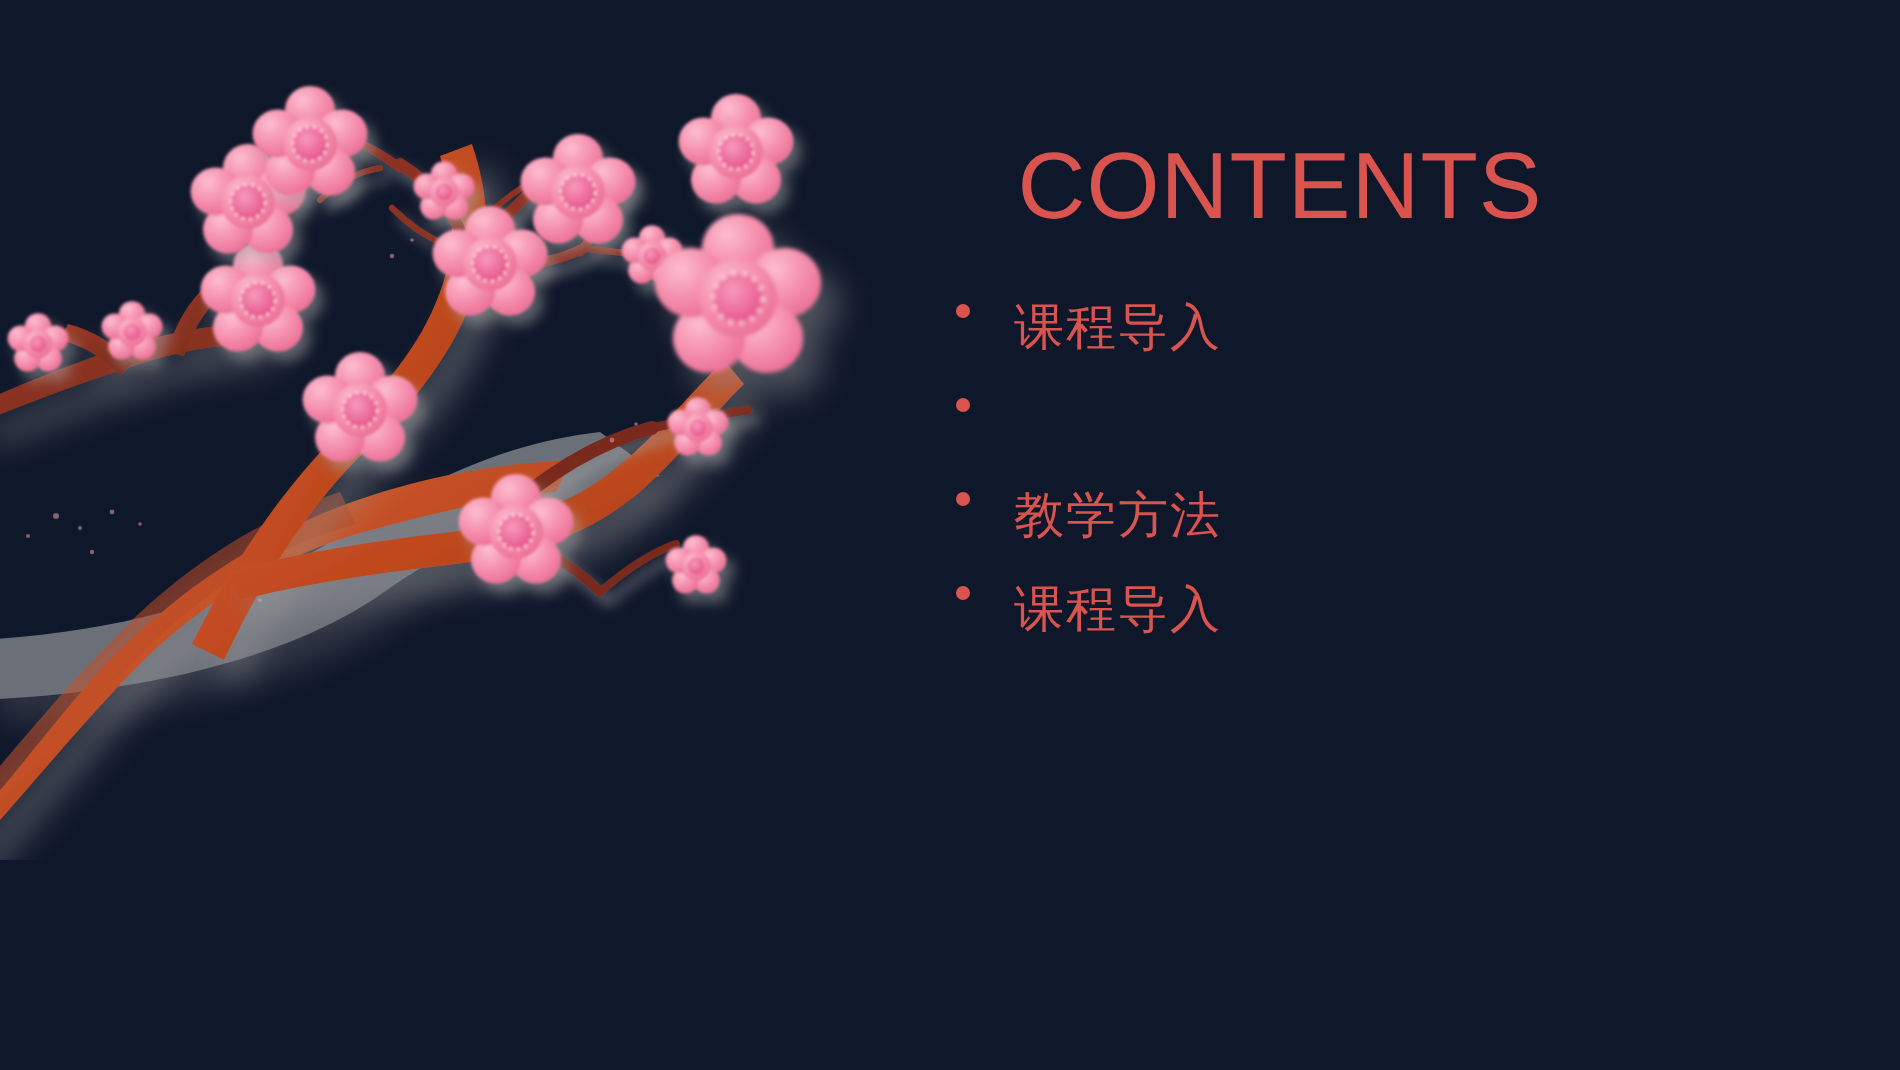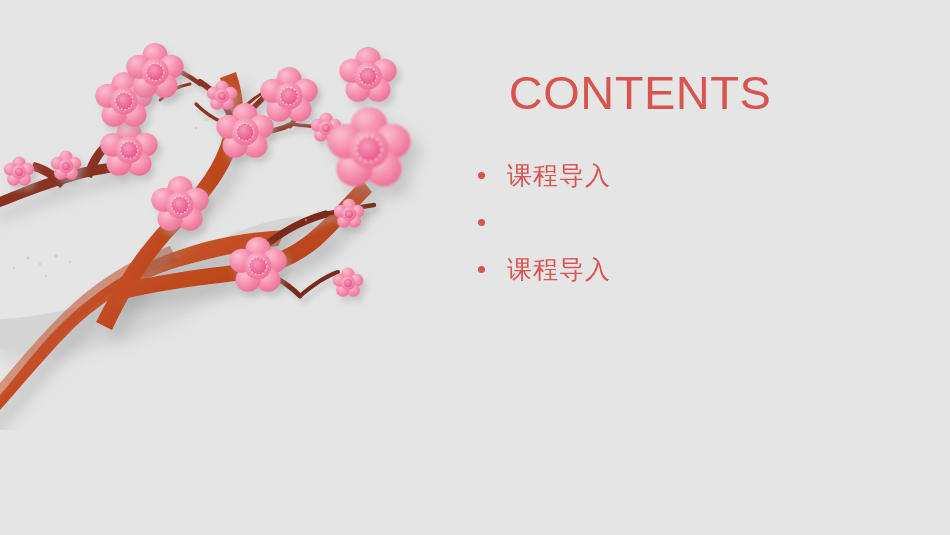--- a/index.html
+++ b/index.html
@@ -4,21 +4,21 @@
 <style>
   html, body {
     margin: 0;
     padding: 0;
     background: #ffffff;
   }
   #slide {
     position: relative;
     width: 950px;
     height: 535px;
-    background: #e5e5e5;
+    background: #0f172a;
     overflow: hidden;
     font-family: "Liberation Sans", "DejaVu Sans", sans-serif;
   }
 
   
   #artwork {
     position: absolute;
     left: 0;
     top: 0;
     width: 440px;
@@ -53,21 +53,21 @@
   #contents-list {
     position: absolute;
     left: 38px;
     top: 152px;
     margin: 0;
     padding: 0;
     list-style: none;
   }
   .contents-item {
     display: flex;
-    align-items: center;
+    align-items: flex-start;
     height: 47px;
   }
   .item-bullet {
     width: 7px;
     height: 7px;
     border-radius: 50%;
     background: #d9534f;
     flex: 0 0 auto;
     margin-right: 22px;
   }
@@ -278,18 +278,22 @@
     <ul id="contents-list">
       <li class="contents-item">
         <span class="item-bullet"></span>
         <span class="item-label">课程导入</span>
       </li>
       <li class="contents-item">
         <span class="item-bullet"></span>
       </li>
       <li class="contents-item">
         <span class="item-bullet"></span>
+        <span class="item-label">教学方法</span>
+      </li>
+      <li class="contents-item">
+        <span class="item-bullet"></span>
         <span class="item-label">课程导入</span>
       </li>
     </ul>
 
   </div>
 </div>
 
 </body></html>

